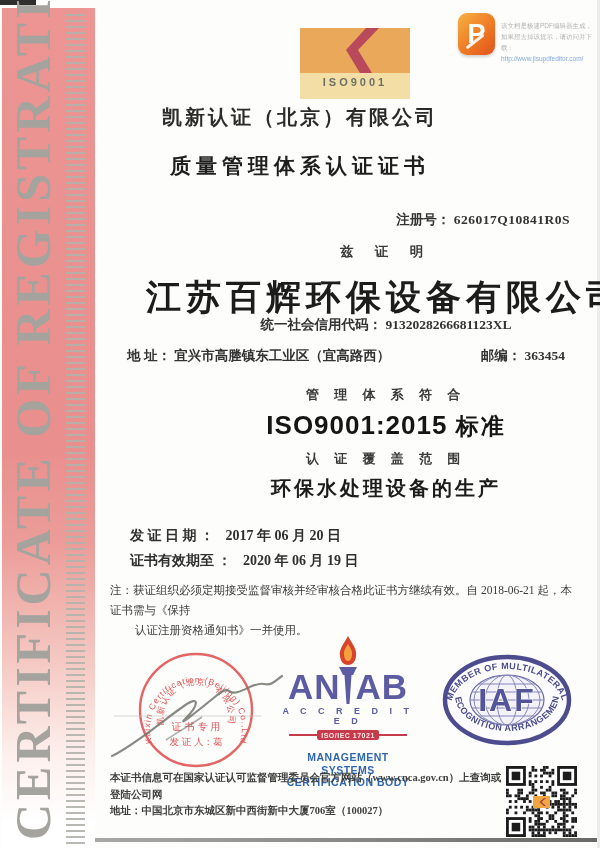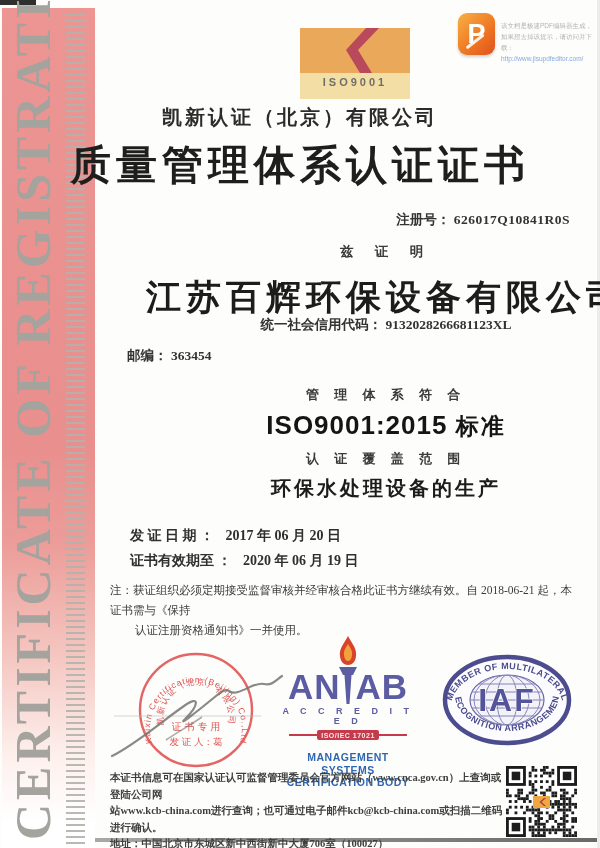--- a/index.html
+++ b/index.html
@@ -49,21 +49,21 @@
   
   .iso-badge{left:300px;top:28px;width:110px;height:63px;background:#eaa85a;}
   .iso-strip{left:300px;top:73px;width:110px;height:26px;background:#f3dfa5;
     text-align:center;font-family:"Liberation Sans",sans-serif;font-size:11px;
     letter-spacing:3px;color:#6e6e68;line-height:18px;font-weight:bold;}
   .iso-bolt{left:300px;top:28px;}
 
   
   .center600{left:0;top:0;width:600px;text-align:center;}
   .issuer{top:104px;font-size:20px;font-weight:bold;letter-spacing:3px;color:#2b2b29;}
-  .cert-title{top:138px;font-size:41px;font-weight:bold;letter-spacing:5px;color:#1e1e1c;
+  .cert-title{top:152px;font-size:21px;font-weight:bold;letter-spacing:5px;color:#1e1e1c;
     font-family:"Liberation Serif","DejaVu Serif",serif;}
 
   .regno{right:30px;top:211px;font-size:13.5px;font-weight:bold;color:#333;}
   .regno .val{font-family:"Liberation Serif",serif;letter-spacing:.5px;}
 
   .content{left:95px;width:500px;text-align:center;padding-left:41px;}
   .certify{top:243px;font-size:13.5px;letter-spacing:9px;color:#3a3a38;font-weight:600;}
   .company{top:274px;font-family:"Liberation Sans","DejaVu Sans",sans-serif;
     font-size:35px;font-weight:bold;letter-spacing:5px;color:#1c1c1a;}
   .credit{top:316px;font-size:13.5px;color:#333;font-weight:600;}
@@ -140,20 +140,24 @@
 
 <div class="abs content certify">兹 证 明</div>
 <div class="abs content company">江苏百辉环保设备有限公司</div>
 
 <div class="abs content credit">
   <span>统一社会信用代码：</span>
   <span>9132028266681123XL</span>
 </div>
 
 <div class="abs addr-row">
+  <span>
+    <span>地 址：</span>
+    <span>宜兴市高塍镇东工业区（宜高路西）</span>
+  </span>
   <span>
     <span>邮编：</span>
     <span>363454</span>
   </span>
 </div>
 
 <div class="abs content conform">管 理 体 系 符 合</div>
 <div class="abs content standard">
   <span>ISO9001:2015</span>
   <span class="suffix">标准</span>
@@ -243,21 +247,20 @@
       <ellipse cx="66" cy="47" rx="10" ry="25"></ellipse>
       <ellipse cx="66" cy="47" rx="22" ry="25"></ellipse>
       <ellipse cx="66" cy="47" rx="33" ry="25"></ellipse>
     </g>
   </g>
   <text x="66" y="58" text-anchor="middle" font-size="32" font-weight="bold" fill="#54549a" stroke="#ffffff" stroke-width="1.2" paint-order="stroke" font-family="Liberation Sans, sans-serif" letter-spacing="2">IAF</text>
 </svg>
 
 <div class="abs footer">
   <div>本证书信息可在国家认证认可监督管理委员会官方网站（www.cnca.gov.cn）上查询或登陆公司网</div>
-  <div>站www.kcb-china.com进行查询；也可通过电子邮件kcb@kcb-china.com或扫描二维码进行确认。</div>
   <div>地址：中国北京市东城区新中西街新中大厦706室（100027）</div>
 
 </div>
 
 <svg class="abs qr-svg" width="71" height="71" viewBox="0 0 71 71">
   <g id="qr-modules">
       <rect x="25.56" y="0" width="2.84" height="2.84" fill="#1c1c1c"></rect>
       <rect x="36.92" y="0" width="2.84" height="2.84" fill="#1c1c1c"></rect>
       <rect x="39.76" y="0" width="2.84" height="2.84" fill="#1c1c1c"></rect>
       <rect x="25.56" y="2.84" width="2.84" height="2.84" fill="#1c1c1c"></rect>

